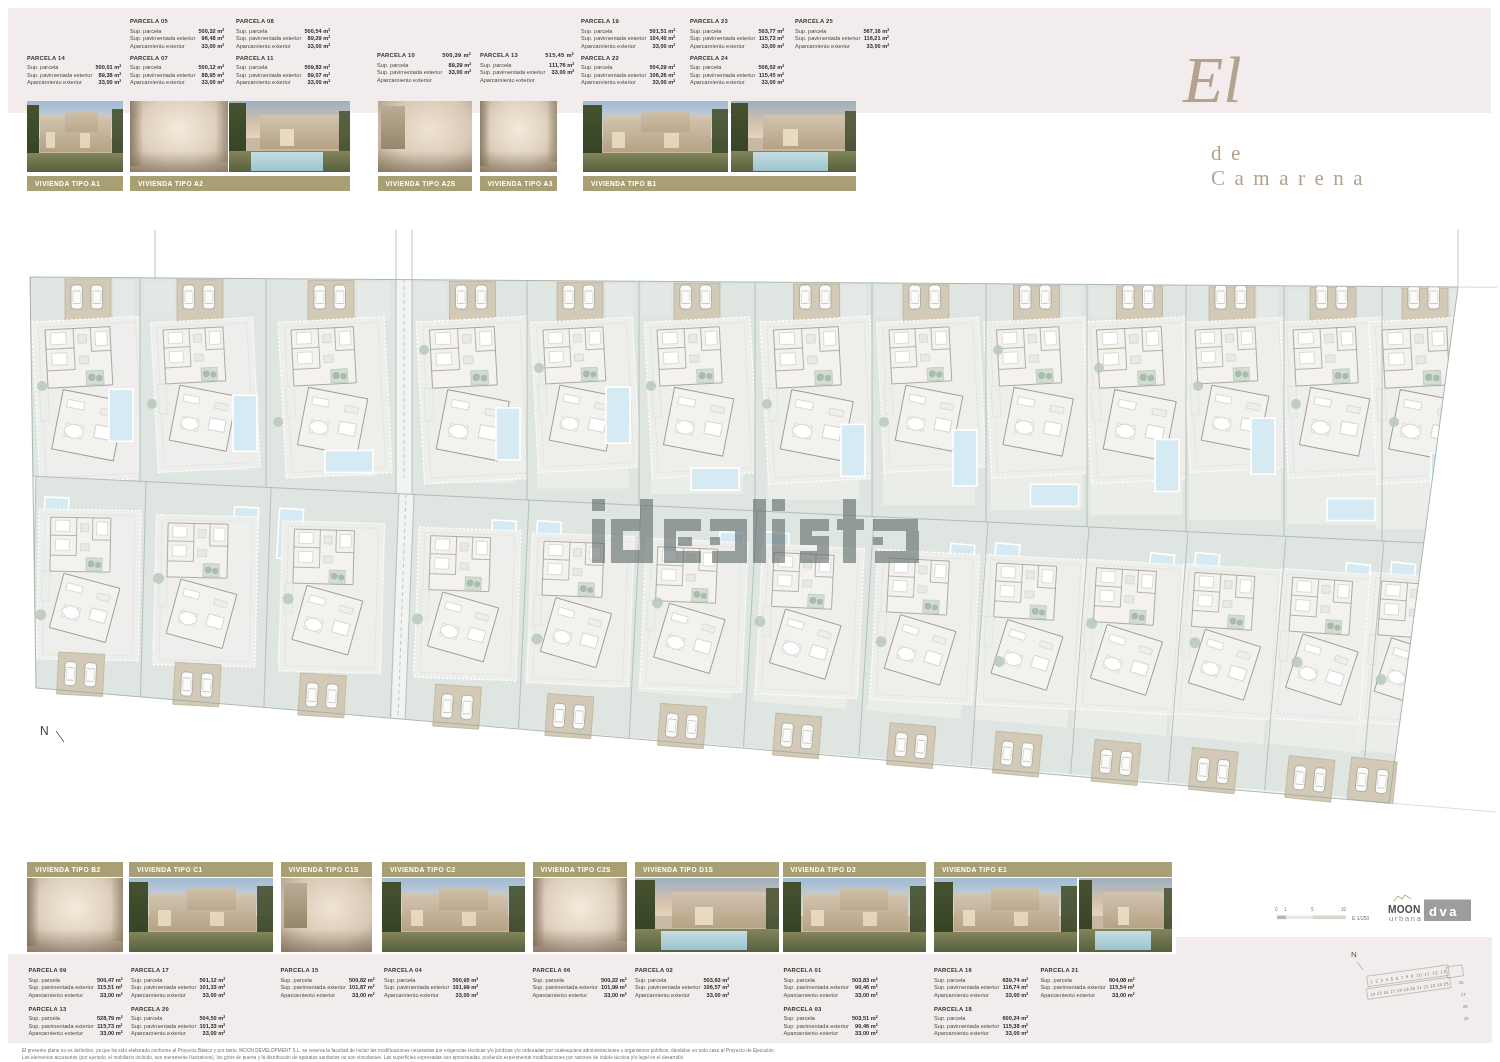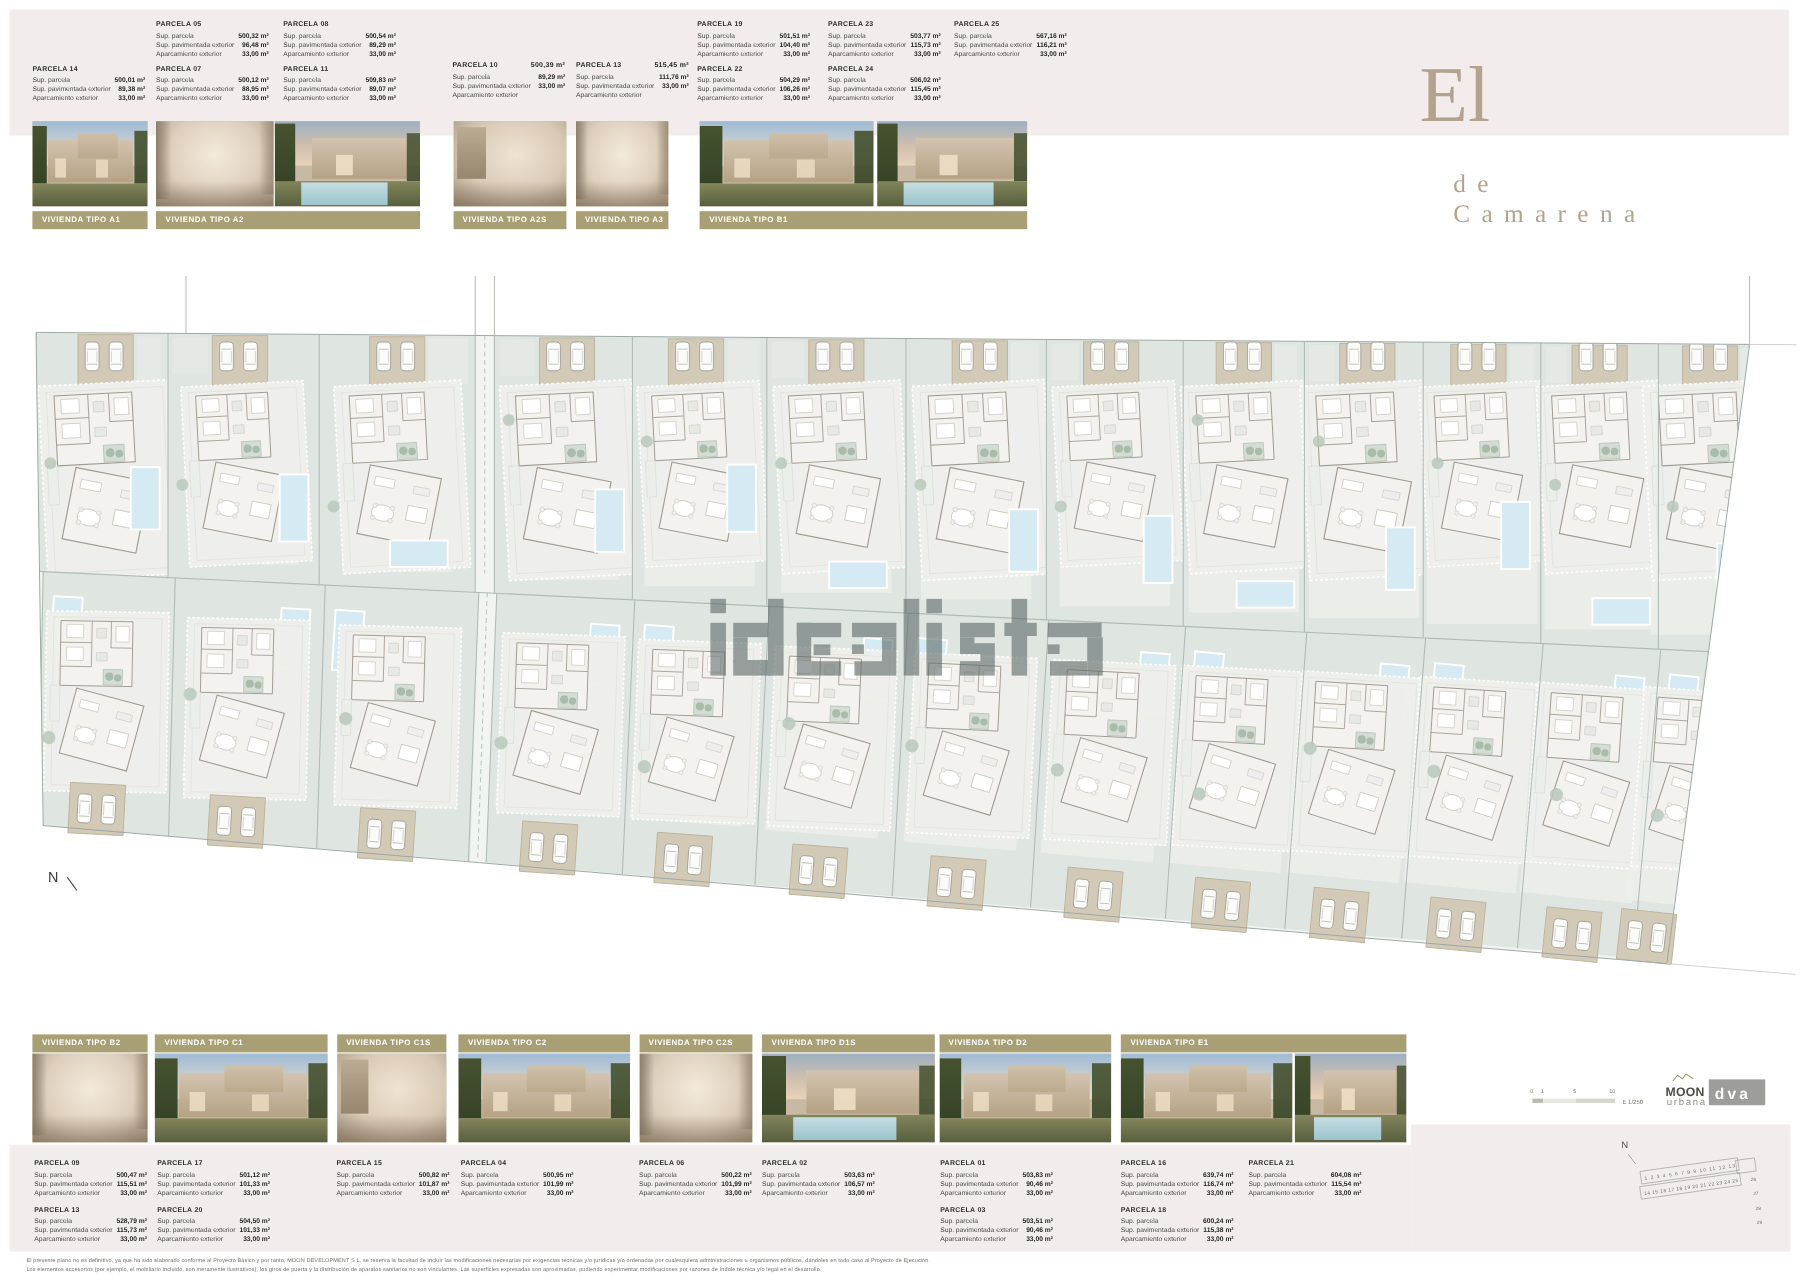--- a/index.html
+++ b/index.html
@@ -174,21 +174,21 @@
 
 <div class="bar" style="left:130px;top:176px;width:220px">VIVIENDA TIPO A2</div>
 
 <div class="bar" style="left:377.5px;top:176px;width:94.5px">VIVIENDA TIPO A2S</div>
 
 <div class="bar" style="left:479.5px;top:176px;width:77px">VIVIENDA TIPO A3</div>
 
 <div class="bar" style="left:583px;top:176px;width:273px">VIVIENDA TIPO B1</div>
 
 <div class="abs" style="left:1170px;top:40px;width:240px;height:130px;color:#b3a28d">
-<span style="position:absolute;left:13px;top:2px;font-family:'Liberation Serif',serif;font-size:66px">El</span>
+<span style="position:absolute;left:13px;top:2px;font-family:'Liberation Serif',serif;font-style:italic;font-size:66px">El</span>
 <span style="position:absolute;left:41px;top:101px;font-family:'Liberation Serif',serif;font-size:21px;letter-spacing:9.5px">de Camarena</span>
 </div>
 <svg class="abs" style="left:0;top:0" width="1500" height="1062" viewBox="0 0 1500 1062">
 <defs>
       <clipPath id="site">
         <polygon points="30,277 1458,287 1389,803 36,688"></polygon>
       </clipPath>
 <g id="hcore">
         <rect x="-12" y="-8" width="102" height="150" fill="#eff0ec" stroke="#fff" stroke-width="1.3" stroke-dasharray="2.2 1.8" opacity="0.95"></rect>
         <rect x="-6" y="-3" width="90" height="140" fill="none" stroke="#e0e3dd" stroke-width="0.7"></rect>

